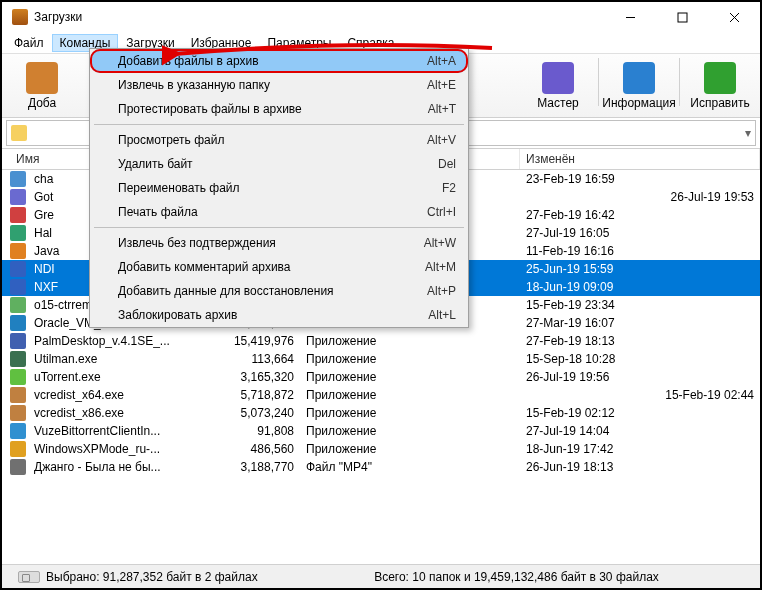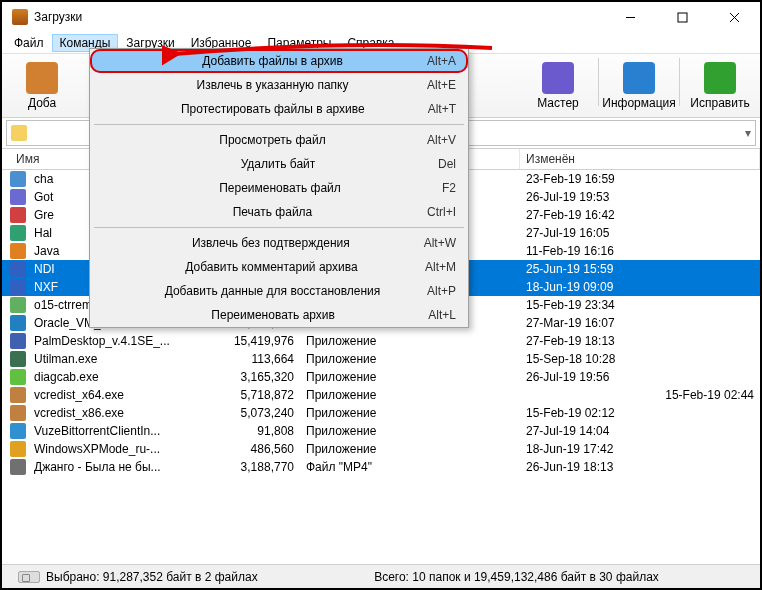--- a/index.html
+++ b/index.html
@@ -27,21 +27,21 @@
 .col-mod { flex: 1; }
 .filelist { overflow: hidden; }
 .row { display: flex; height: 18px; align-items: center; padding-left: 8px; }
 .row.sel { background: #0078d7; color: #fff; }
 .row.sel .cell { color: #fff; }
 .cell { padding: 0 6px; white-space: nowrap; overflow: hidden; text-overflow: ellipsis; }
 .fi { width: 16px; height: 16px; margin-right: 2px; flex-shrink: 0; border-radius: 2px; }
 .statusbar { position: absolute; bottom: 0; left: 0; right: 0; height: 24px; display: flex; align-items: center; border-top: 1px solid #d0d0d0; background: #f0f0f0; padding: 0 8px; }
 .statusbar .seg { padding: 0 8px; }
 .statusbar .seg:first-child { flex: 0 0 48%; display:flex; align-items:center; gap:6px; }
-.dropdown { position: absolute; top: 46px; left: 87px; width: 380px; background: #f0f0f0; border: 1px solid #a0a0a0; box-shadow: 3px 3px 6px rgba(0,0,0,.25); z-index: 50; text-align: center; }
+.dropdown { position: absolute; top: 46px; left: 87px; width: 380px; background: #f0f0f0; border: 1px solid #a0a0a0; box-shadow: 3px 3px 6px rgba(0,0,0,.25); z-index: 50; }
 .dd-item { display: flex; align-items: center; height: 24px; padding: 0 12px 0 28px; position: relative; }
 .dd-item .lbl { flex: 1; }
 .dd-item .sc { color: #333; }
 .dd-item.hl { background: #91c9f7; }
 .dd-item.hl-ring { box-shadow: inset 0 0 0 2px #e00000; border-radius: 10px; }
 .dd-sep { height: 1px; background: #c0c0c0; margin: 3px 4px; }
 .arrow { position: absolute; top: 30px; left: 160px; z-index: 60; pointer-events:none; }
 .sbicon { width:22px; height:12px; background:#ddd; border:1px solid #aaa; border-radius:2px; position:relative;}
 .sbicon::after{content:"";position:absolute;left:3px;top:2px;width:6px;height:6px;border:1px solid #888;border-radius:1px;}
 </style>
@@ -125,21 +125,21 @@
       <div class="cell" style="width: 198px;">cha</div>
       <div class="cell" style="width: 74px; text-align: right;"></div>
       <div class="cell" style="width: 220px;"></div>
       <div class="cell" style="flex: 1 1 0%;">23-Feb-19 16:59</div>
     </div>
     <div class="row">
       <div class="fi" style="background: rgb(106, 106, 208);"></div>
       <div class="cell" style="width: 198px;">Got</div>
       <div class="cell" style="width: 74px; text-align: right;"></div>
       <div class="cell" style="width: 220px;"></div>
-      <div class="cell" style="flex: 1 1 0%;">26-Jul-19 19:53</div>
+      <div class="cell" style="flex: 1 1 0%; text-align: right;">26-Jul-19 19:53</div>
     </div>
     <div class="row">
       <div class="fi" style="background: rgb(208, 64, 64);"></div>
       <div class="cell" style="width: 198px;">Gre</div>
       <div class="cell" style="width: 74px; text-align: right;"></div>
       <div class="cell" style="width: 220px;"></div>
       <div class="cell" style="flex: 1 1 0%;">27-Feb-19 16:42</div>
     </div>
     <div class="row">
       <div class="fi" style="background: rgb(48, 160, 112);"></div>
@@ -192,21 +192,21 @@
     </div>
     <div class="row">
       <div class="fi" style="background: rgb(58, 112, 80);"></div>
       <div class="cell" style="width: 198px;">Utilman.exe</div>
       <div class="cell" style="width: 74px; text-align: right;">113,664</div>
       <div class="cell" style="width: 220px;">Приложение</div>
       <div class="cell" style="flex: 1 1 0%;">15-Sep-18 10:28</div>
     </div>
     <div class="row">
       <div class="fi" style="background: rgb(96, 192, 64);"></div>
-      <div class="cell" style="width: 198px;">diagcab.exe</div>
+      <div class="cell" style="width: 198px;">uTorrent.exe</div>
       <div class="cell" style="width: 74px; text-align: right;">3,165,320</div>
       <div class="cell" style="width: 220px;">Приложение</div>
       <div class="cell" style="flex: 1 1 0%;">26-Jul-19 19:56</div>
     </div>
     <div class="row">
       <div class="fi" style="background: rgb(192, 128, 64);"></div>
       <div class="cell" style="width: 198px;">vcredist_x64.exe</div>
       <div class="cell" style="width: 74px; text-align: right;">5,718,872</div>
       <div class="cell" style="width: 220px;">Приложение</div>
       <div class="cell" style="flex: 1 1 0%; text-align: right;">15-Feb-19 02:44</div>
@@ -286,21 +286,21 @@
     </div>
     <div class="dd-item">
       <span class="lbl">Добавить комментарий архива</span>
       <span class="sc">Alt+M</span>
     </div>
     <div class="dd-item">
       <span class="lbl">Добавить данные для восстановления</span>
       <span class="sc">Alt+P</span>
     </div>
     <div class="dd-item">
-      <span class="lbl">Переименовать архив</span>
+      <span class="lbl">Заблокировать архив</span>
       <span class="sc">Alt+L</span>
     </div>
   </div>
 
 <svg class="arrow" width="340" height="50">
   <defs>
       <marker id="ah" markerWidth="12" markerHeight="10" refX="2" refY="5" orient="auto">
         <path d="M10,0 L0,5 L10,10 Z" fill="#e00000"></path>
       </marker>
     </defs>

